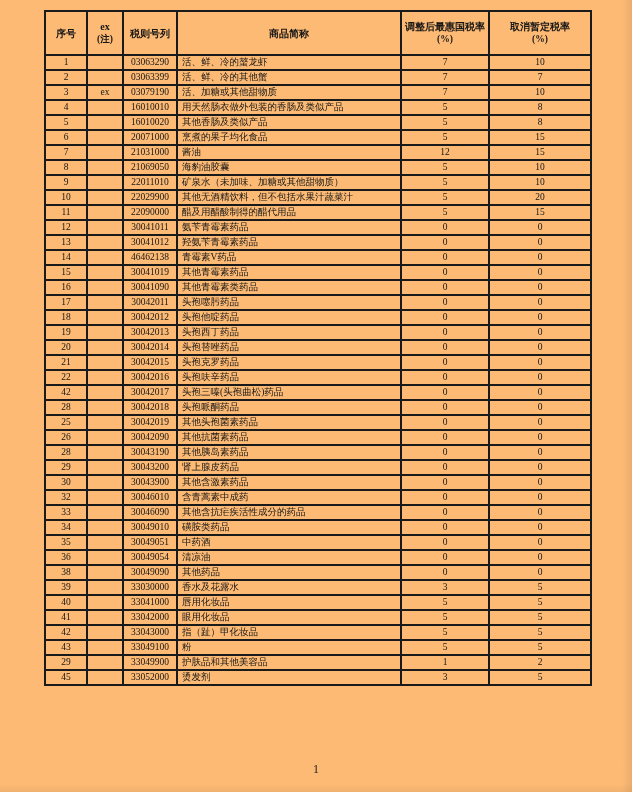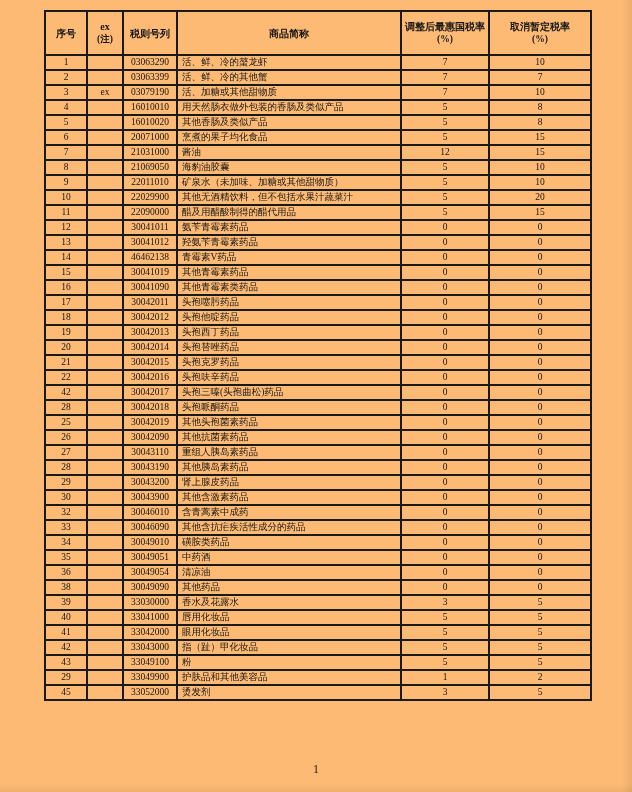--- a/index.html
+++ b/index.html
@@ -313,28 +313,20 @@
         </tr>
         <tr>
           <td>26</td>
           <td></td>
           <td>30042090</td>
           <td class="name-cell">其他抗菌素药品</td>
           <td>0</td>
           <td>0</td>
         </tr>
         <tr>
-          <td>27</td>
-          <td></td>
-          <td>30043110</td>
-          <td class="name-cell">重组人胰岛素药品</td>
-          <td>0</td>
-          <td>0</td>
-        </tr>
-        <tr>
           <td>28</td>
           <td></td>
           <td>30043190</td>
           <td class="name-cell">其他胰岛素药品</td>
           <td>0</td>
           <td>0</td>
         </tr>
         <tr>
           <td>29</td>
           <td></td>

